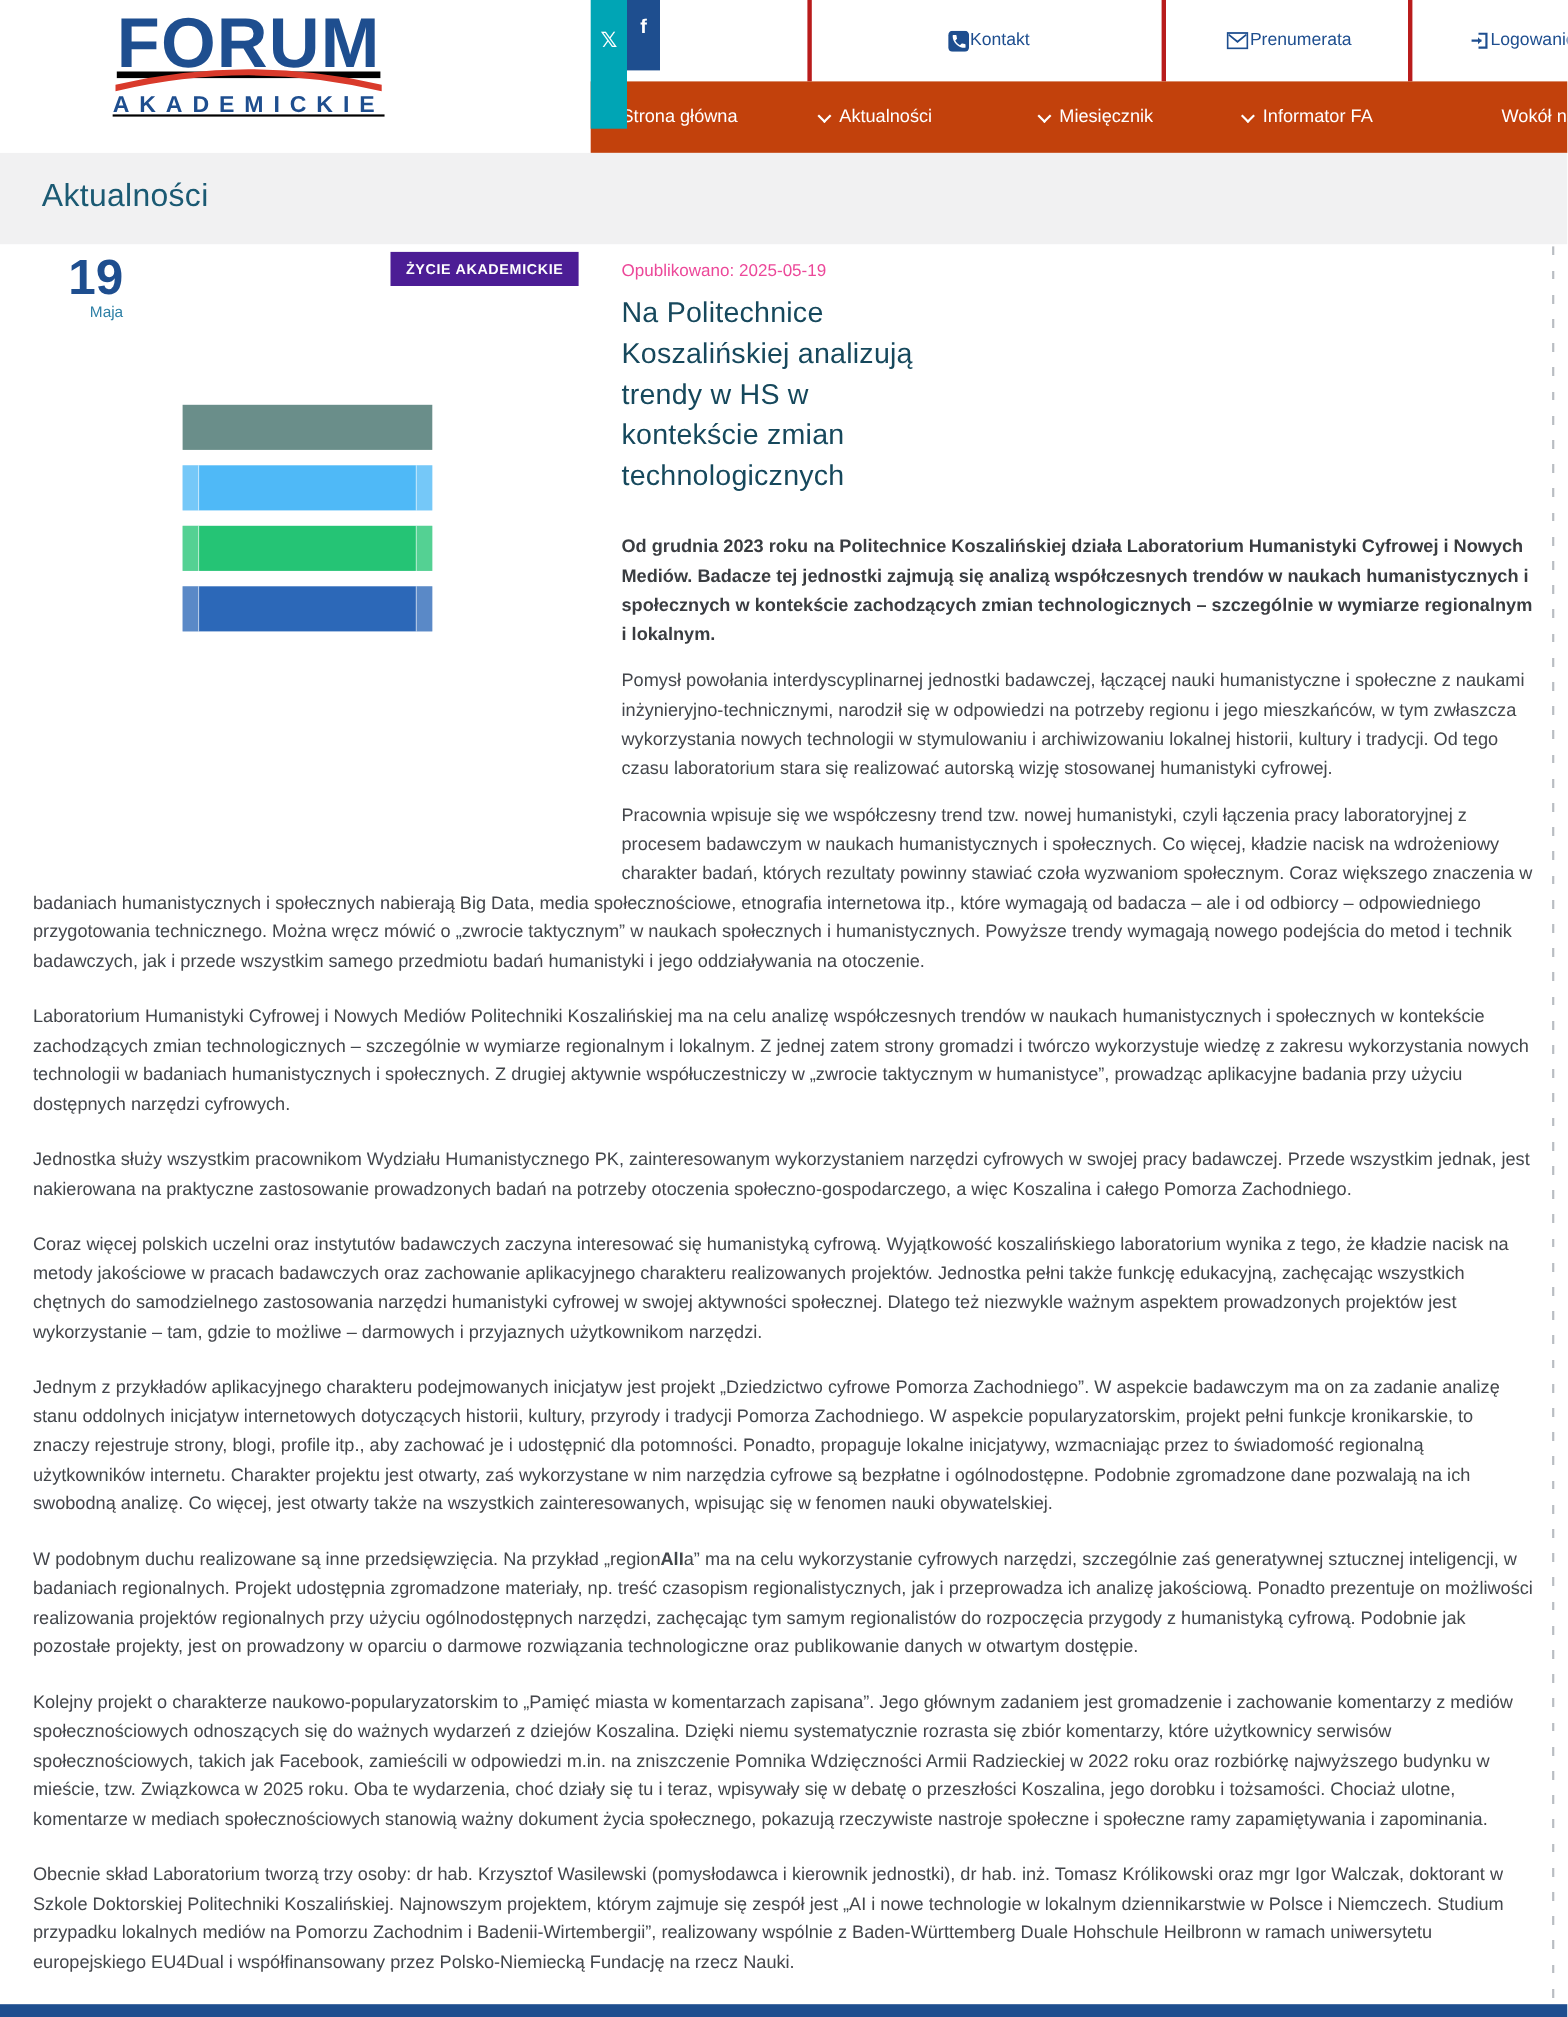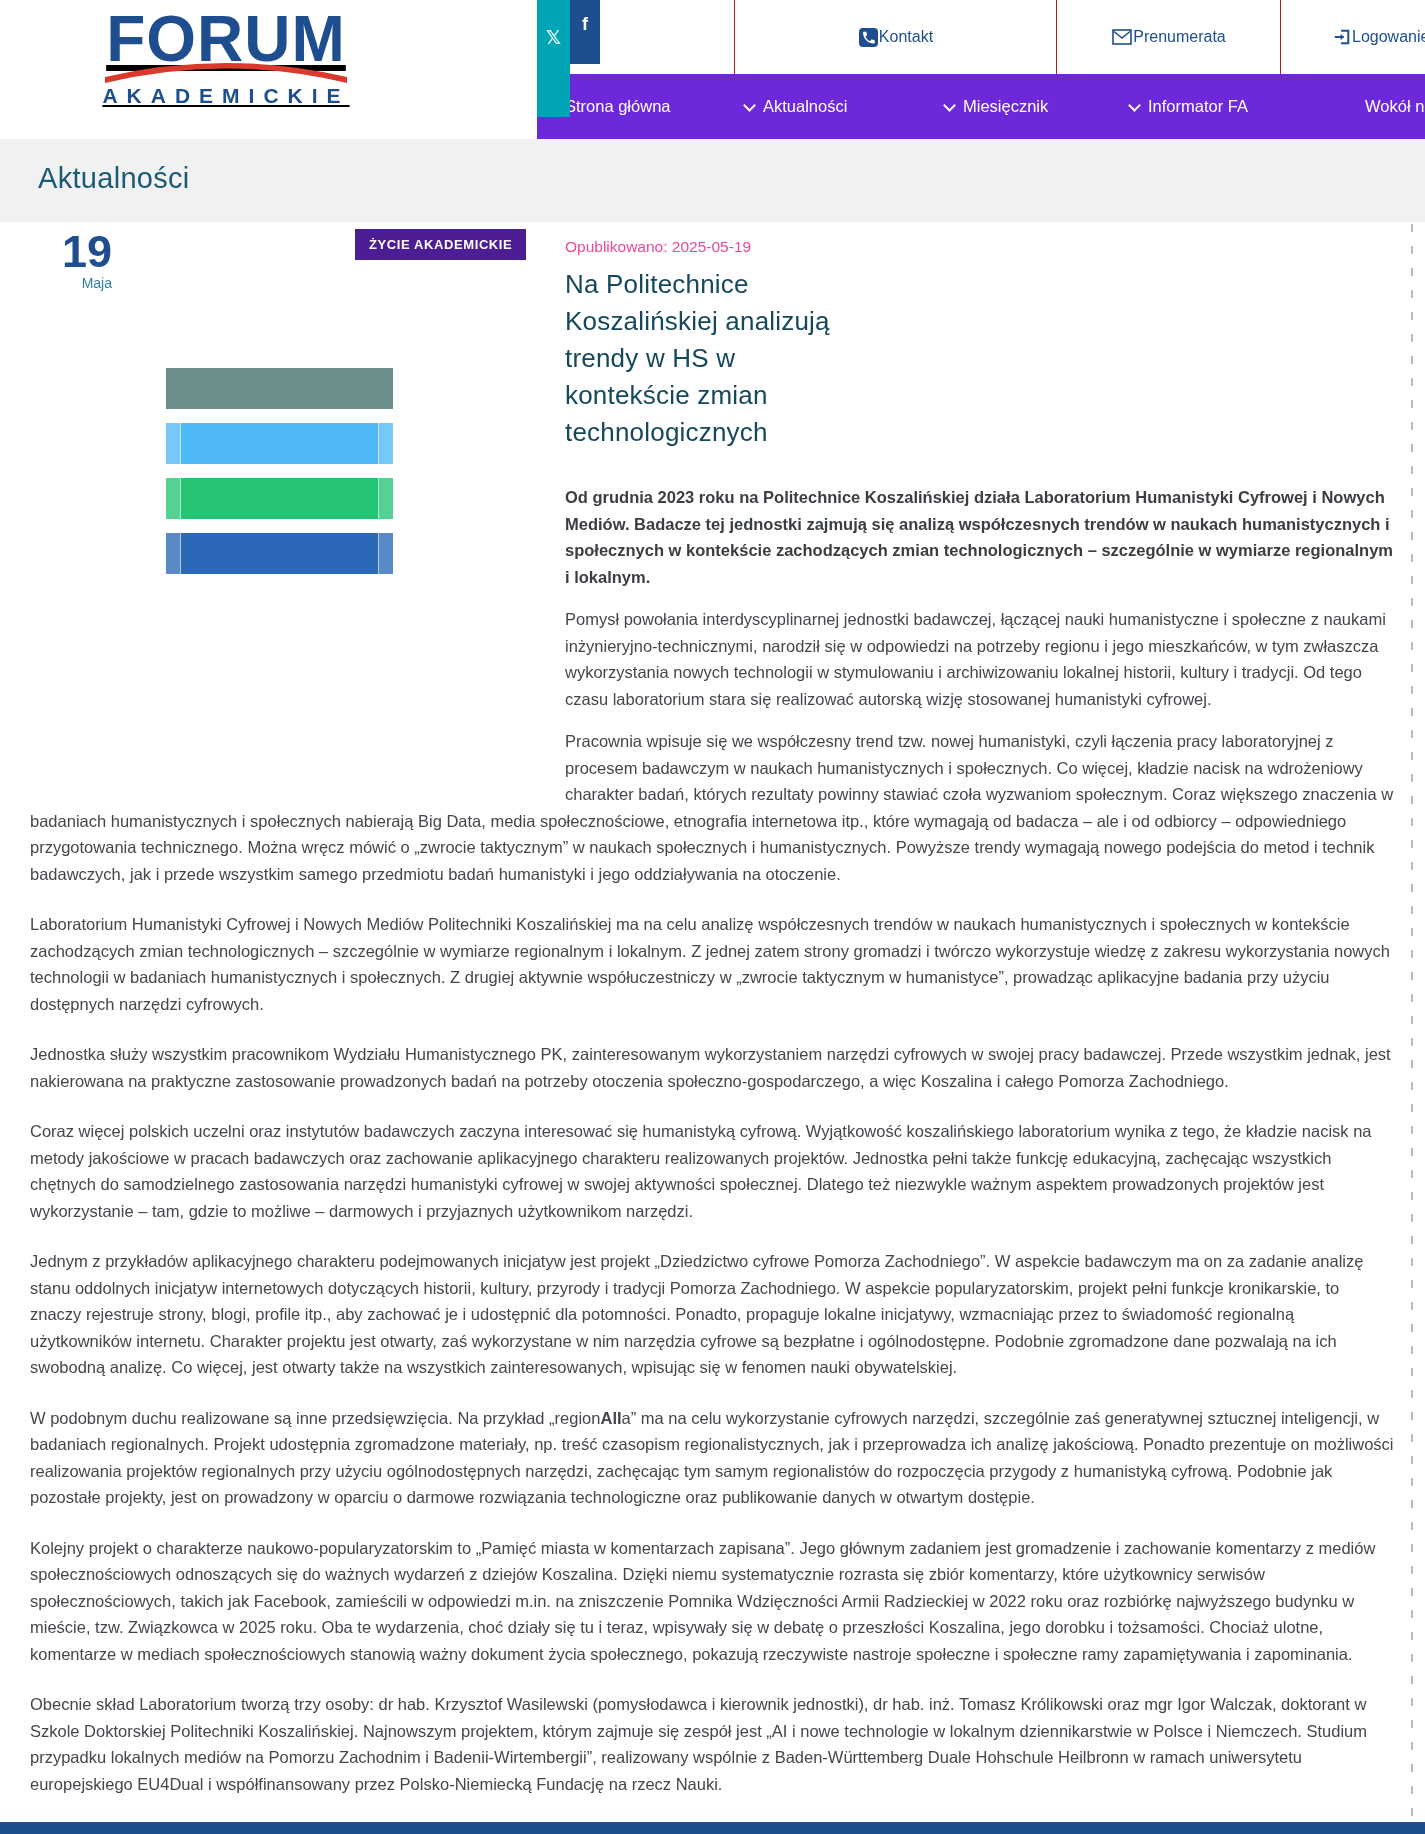--- a/index.html
+++ b/index.html
@@ -11,27 +11,27 @@
   .logo{position:absolute;left:100px;top:8px;width:252px;cursor:pointer;text-decoration:underline;}
   .logo-line1{font-size:64px;font-weight:800;letter-spacing:1px;color:#1e4e8f;line-height:62px;text-align:center;}
   .logo-arc{display:block;margin:-8px auto 0 auto;}
   .logo-line2{font-size:21px;font-weight:600;letter-spacing:9px;color:#1e4e8f;text-align:center;margin-top:-2px;}
 
   .social-x{position:absolute;left:537px;top:0;width:33px;height:117px;background:#00a5b5;display:flex;align-items:flex-start;justify-content:center;cursor:pointer;z-index:3;}
   .social-x .glyph{color:#fff;font-weight:700;font-size:19px;margin-top:26px;}
   .social-f{position:absolute;left:570px;top:0;width:30px;height:64px;background:#1e4e8f;display:flex;align-items:flex-start;justify-content:center;cursor:pointer;z-index:3;}
   .social-f .glyph{color:#fff;font-weight:700;font-size:18px;margin-top:14px;}
 
-  .util-cell{position:absolute;top:0;height:74px;border-left:1px solid #b91c1c;display:flex;align-items:center;gap:1px;color:#1e4e8f;font-size:16px;cursor:pointer;}
+  .util-cell{position:absolute;top:0;height:74px;border-left:4px solid #b91c1c;display:flex;align-items:center;gap:1px;color:#1e4e8f;font-size:16px;cursor:pointer;}
   .util-cell .lbl{white-space:nowrap;}
   #util-kontakt{left:734px;width:322px;justify-content:center;}
   #util-prenumerata{left:1056px;width:224px;justify-content:center;}
   #util-logowanie{left:1280px;width:220px;justify-content:flex-start;padding-left:52px;}
 
-  .mainnav{position:absolute;left:537px;top:74px;width:888px;height:65px;background:#6d28d9;}
+  .mainnav{position:absolute;left:537px;top:74px;width:888px;height:65px;background:#c2410c;}
   .nav-item{position:absolute;top:0;height:65px;display:flex;align-items:center;gap:9px;color:#ffffff;font-size:16.5px;white-space:nowrap;cursor:pointer;}
   .chev{width:7px;height:7px;border-left:2px solid #fff;border-bottom:2px solid #fff;transform:rotate(-45deg);margin-top:-3px;flex:0 0 auto;}
   #nav-0{left:28px;}  
   #nav-1{left:208px;}
   #nav-2{left:408px;}
   #nav-3{left:593px;}
   #nav-4{left:828px;}
 
   
   .band{position:absolute;left:0;top:139px;width:1425px;height:83px;background:#f1f1f2;}

